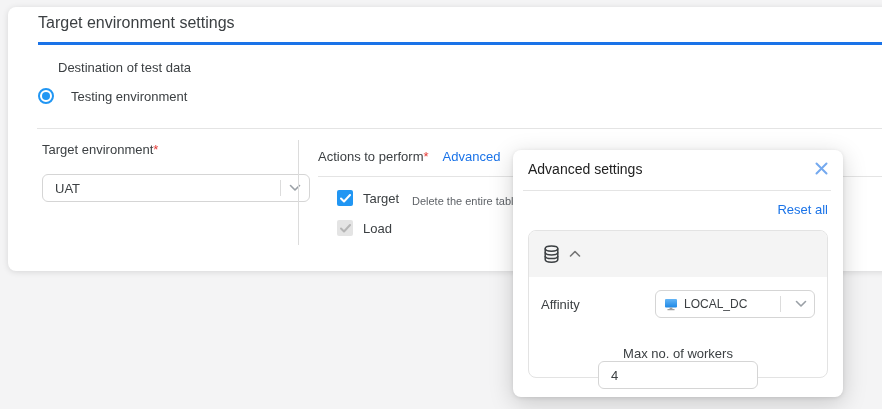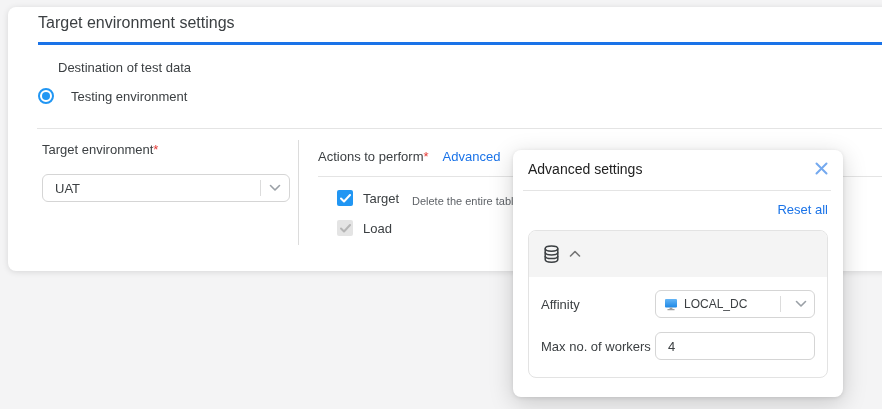--- a/index.html
+++ b/index.html
@@ -30,21 +30,21 @@
   .radio-dot { width:8px; height:8px; border-radius:50%; background:var(--control-blue,#2196f3); }
   .radio-label { font-size:13px; }
   .divider-h { height:1px; background:var(--divider,#e4e4e4); }
   .divider1 { left:29px; top:121px; right:0; }
   .te-label { left:34px; top:135px; }
   .required { color:#e53935; }
   .select-box {
     border:1px solid var(--border,#d5d5d5); border-radius:6px; background:#fff;
     display:flex; align-items:center; font-size:13px; cursor:pointer;
   }
-  .uat-select { left:34px; top:167px; width:248px; height:28px; padding:0 8px 0 12px; }
+  .uat-select { left:34px; top:167px; width:268px; height:28px; padding:0 8px 0 12px; }
   .select-value { flex:1; color:var(--text,#3c4043); }
   .select-sep { width:1px; height:16px; background:#dcdcdc; margin-right:8px; }
   .chevron { display:block; }
   .vdivider { left:290px; top:133px; width:1px; height:105px; background:#dcdcdc; }
   .actions-row { left:310px; top:142px; display:flex; align-items:flex-end; gap:14px; }
   .link { color:var(--accent,#1a73e8); font-size:13px; font-weight:normal; cursor:pointer; }
   .divider2 { left:310px; top:169px; right:0; }
   .check-row { display:flex; align-items:center; gap:10px; cursor:pointer; }
   .check-row-delete { left:329px; top:183px; }
   .check-row-load { left:329px; top:213px; }
@@ -71,21 +71,21 @@
     left:15px; top:80px; width:300px; height:148px;
     border:1px solid #e3e3e3; border-radius:8px; background:#fff;
   }
   .panel-header {
     height:46px; background:var(--panel-header-bg,#f4f4f4);
     border-radius:7px 7px 0 0; display:flex; align-items:center;
     padding:0 14px; gap:9px; cursor:pointer;
   }
   .panel-name { font-size:13px; color:#333; flex:1; }
   .field-row { display:flex; align-items:center; margin:13px 12px 0 12px; }
-  .field-row + .field-row { margin-top:14px; }
+  .field-row + .field-row { margin-top:28px;flex-direction:column; }
   .field-label { flex:1; font-size:13px; color:var(--text,#3c4043); }
   .affinity-select { width:160px; height:28px; padding:0 7px 0 8px; gap:6px; }
   .affinity-select .select-value { font-size:12px; }
   .num-input {
     width:160px; height:28px; border:1px solid var(--border,#d5d5d5); border-radius:6px;
     font-size:13px; padding:0 12px; color:var(--text,#3c4043);
     font-family:"Liberation Sans","DejaVu Sans",sans-serif; outline:none;
   }
 </style>
 </head>

